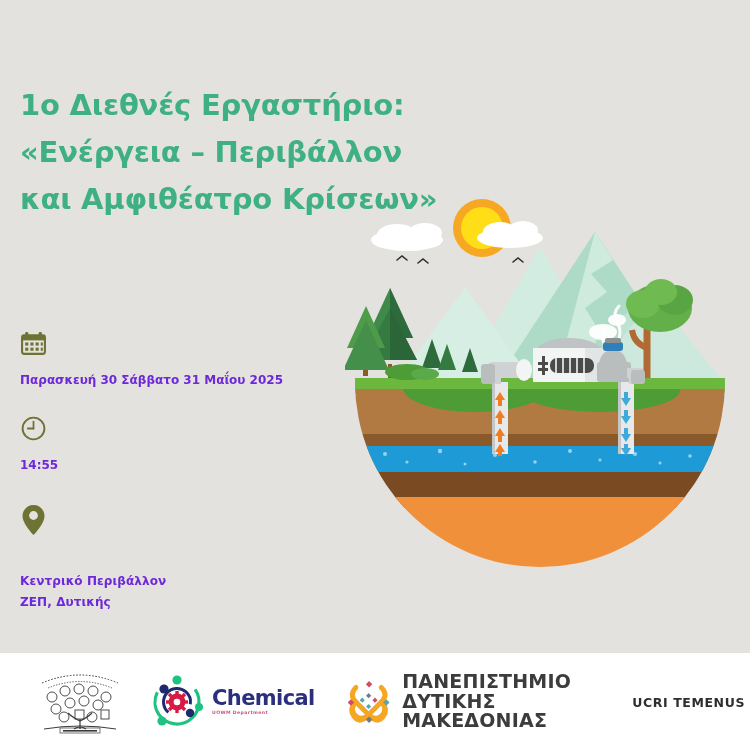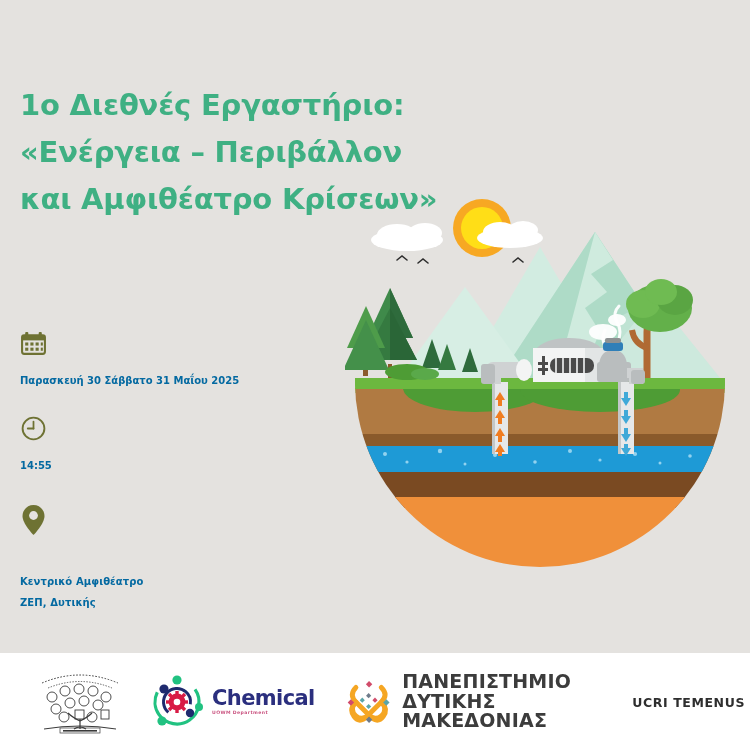--- a/index.html
+++ b/index.html
@@ -28,23 +28,23 @@
     white-space:nowrap;
   }
 
   
   .details{
     position:absolute;left:20px;top:330px;width:330px;z-index:6;
   }
   .detail-group{margin-bottom:4px;}
   .ico{display:block;margin-bottom:9px;}
   .detail-text{
-    font-size:10px;
+    font-size:12px;
     font-weight:bold;
-    color:#0369a1;
+    color:#6d28d9;
     line-height:21px;
     white-space:nowrap;
   }
   .detail-text.loose{font-weight:bold;letter-spacing:0.1px;}
   .gap-a{height:20px;}
   .gap-b{height:24px;}
   .gap-c{height:22px;}
 
   
   .illus{
@@ -295,21 +295,21 @@
     <div class="gap-b"></div>
 
     <div class="detail-group">
       <span class="ico">
         <svg width="27" height="32" viewBox="0 0 26 32">
           <path d="M13 1 C6.9 1 2 5.9 2 12 c0 8 11 19 11 19 s11 -11 11 -19 C24 5.9 19.1 1 13 1 Z" fill="#6e7233"></path>
           <circle cx="13" cy="11.5" r="4.4" fill="#e4e2df"></circle>
         </svg>
       </span>
       <div class="gap-c"></div>
-      <div class="detail-text loose">Κεντρικό Αμφιθέατρο</div>
+      <div class="detail-text loose">Κεντρικό Περιβάλλον</div>
       <div class="detail-text loose">ΖΕΠ, Δυτικής</div>
     </div>
 
   </div>
 
   <div class="footer">
     <div class="footer-inner">
 
       <div class="logo logo-tree">
         <svg width="92" height="66" viewBox="0 0 92 66">

